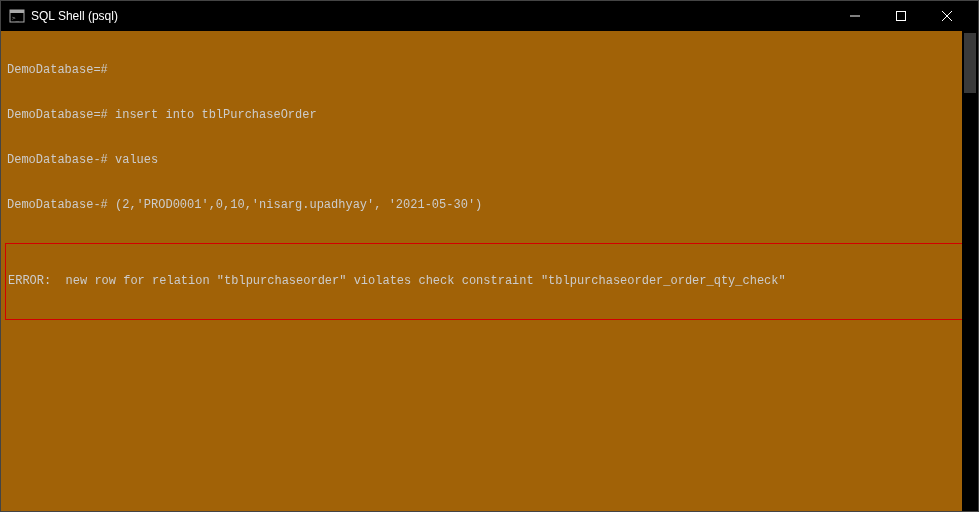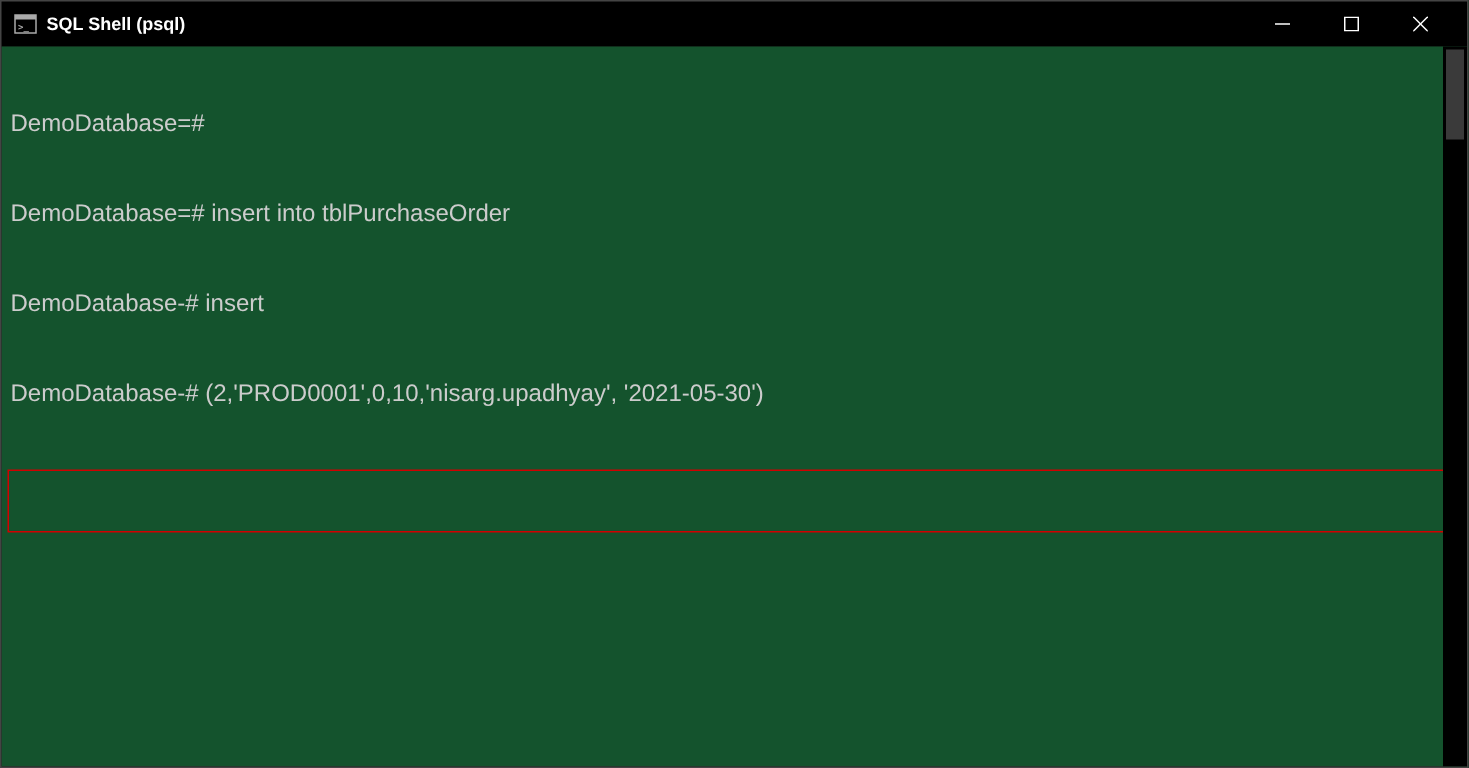--- a/index.html
+++ b/index.html
@@ -18,21 +18,20 @@
     .titlebar {
       background: #000;
       height: 30px;
       display: flex;
       align-items: center;
       padding: 0 8px;
       color: #fff;
       font-family: "Segoe UI", Tahoma, sans-serif;
       font-size: 12px;
       user-select: none;
-      font-weight: bold;
     }
     .titlebar-icon {
       width: 16px;
       height: 16px;
       margin-right: 6px;
       display: inline-flex;
       align-items: center;
       justify-content: center;
     }
     .titlebar-icon svg {
@@ -54,29 +53,29 @@
       align-items: center;
       justify-content: center;
       color: #fff;
       cursor: pointer;
     }
     .window-btn svg {
       width: 10px;
       height: 10px;
     }
     .terminal {
-      background: #14532d;
+      background: #a16207;
       color: #ccc;
-      font-size: 16px;
+      font-size: 12px;
       line-height: 1.25;
       padding: 2px 6px;
       height: calc(100% - 30px);
       position: relative;
       white-space: pre;
-      font-family: Liberation Sans, sans-serif;
+      font-family: Liberation Mono, monospace;
     }
     .terminal-line {
       display: block;
     }
     .highlight-box {
       border: 1px solid #d20000;
       padding: 0 2px;
       margin: 0 -2px;
     }
     .scrollbar {
@@ -124,21 +123,22 @@
           <line x1="0" y1="0" x2="10" y2="10" stroke="#fff" stroke-width="1"></line>
           <line x1="10" y1="0" x2="0" y2="10" stroke="#fff" stroke-width="1"></line>
         </svg>
     </div>
   </div>
 </div>
 
 <div class="terminal">
   <span class="terminal-line">DemoDatabase=#</span>
   <span class="terminal-line">DemoDatabase=# insert into tblPurchaseOrder</span>
-  <span class="terminal-line">DemoDatabase-# insert</span>
+  <span class="terminal-line">DemoDatabase-# values</span>
   <span class="terminal-line">DemoDatabase-# (2,'PROD0001',0,10,'nisarg.upadhyay', '2021-05-30')</span>
   <div class="highlight-box">
+    <span class="terminal-line">ERROR:  new row for relation "tblpurchaseorder" violates check constraint "tblpurchaseorder_order_qty_check"</span>
   </div>
   
   <div class="scrollbar">
     <div class="scrollbar-thumb"></div>
   </div>
 </div>
 
 </body></html>

